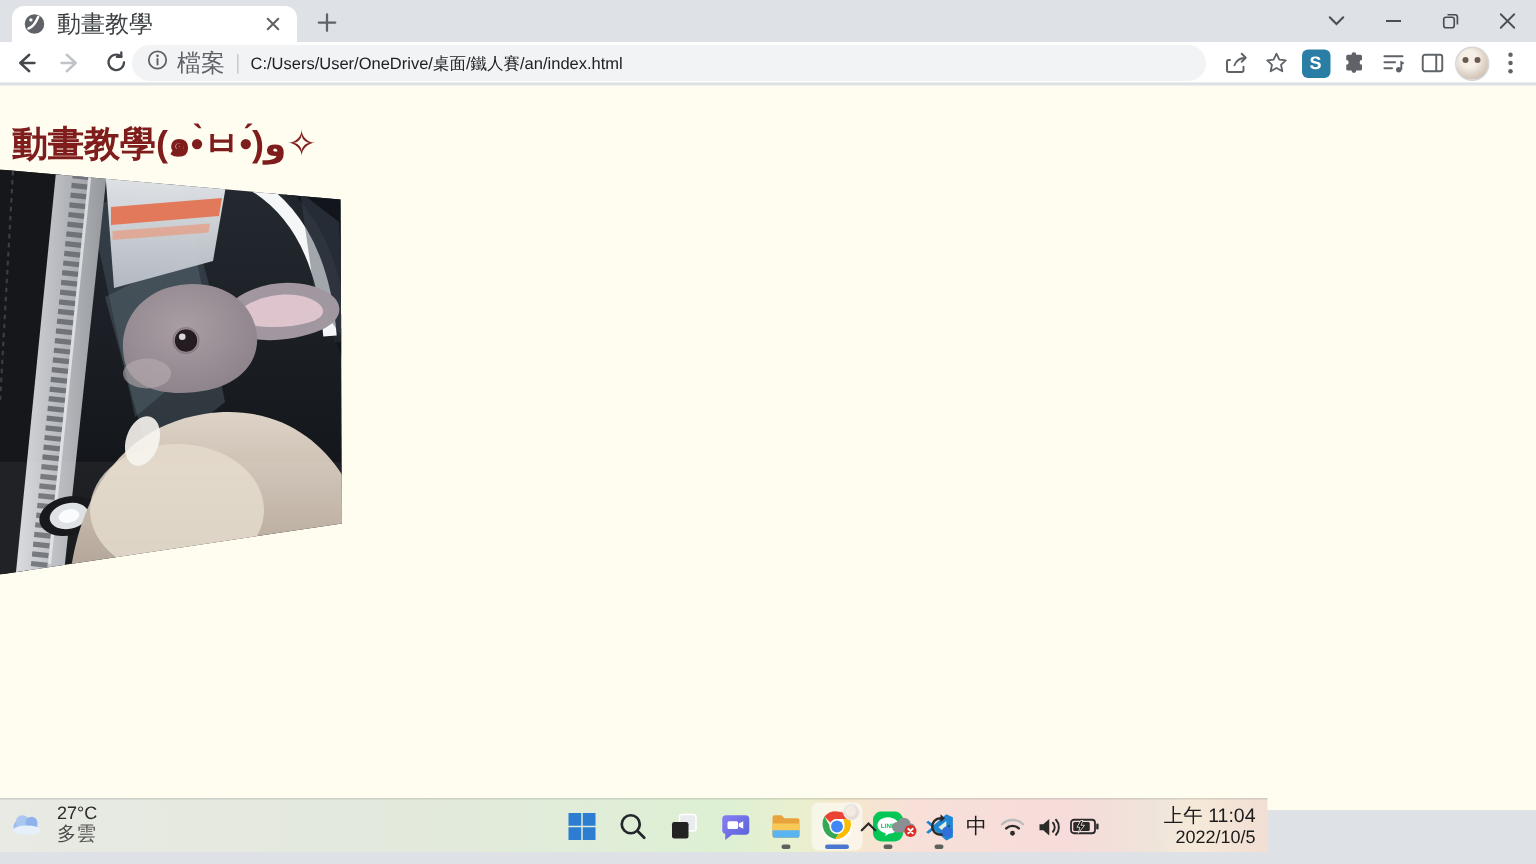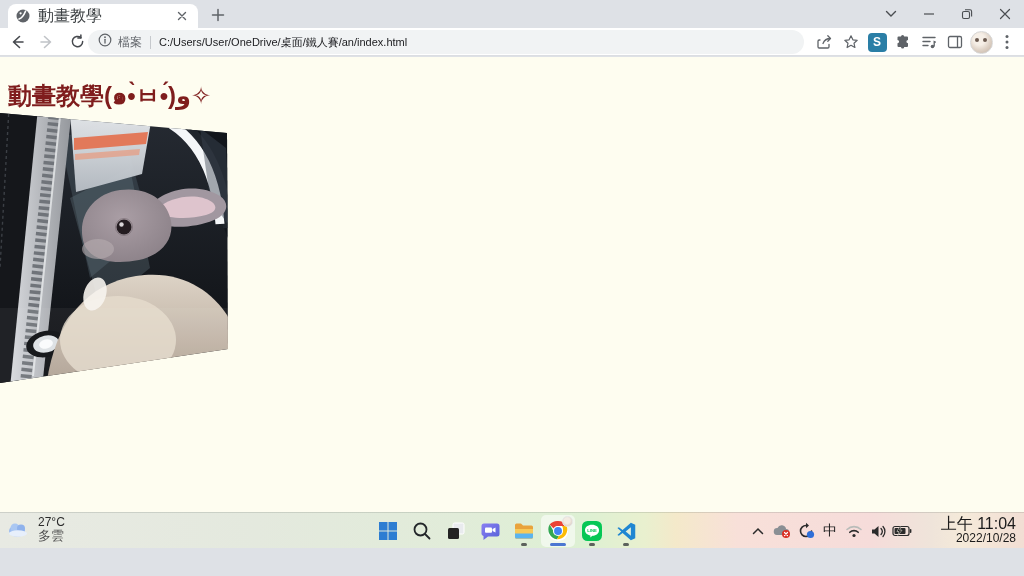--- a/index.html
+++ b/index.html
@@ -19,63 +19,63 @@
             display:flex; align-items:center; justify-content:center; }
   .win-controls { position:absolute; right:0; top:0; height:28px; display:flex; }
   .win-btn { width:38px; height:28px; display:flex; align-items:center; justify-content:center; }
 
   
   .toolbar { position:absolute; left:0; top:28px; width:1024px; height:28px; background:#fff;
              border-bottom:1px solid #dcdee2; display:flex; align-items:center; }
   .nav-btn { width:26px; height:26px; display:flex; align-items:center; justify-content:center; margin-left:4px; }
   .omnibox { position:absolute; left:88px; top:2px; width:716px; height:24px; background:#f1f3f4;
              border-radius:12px; display:flex; align-items:center; padding:0 10px; }
-  .omni-prefix { font-size:12px; color:#5f6368; margin-left:6px; white-space:nowrap; }
+  .omni-prefix { font-size:16px; color:#5f6368; margin-left:6px; white-space:nowrap; }
   .omni-sep { width:1px; height:13px; background:#c6c9cd; margin:0 8px; }
   .omni-url { font-size:11px; color:#202124; white-space:nowrap; overflow:hidden; }
   .tb-right { position:absolute; right:4px; top:0; height:28px; display:flex; align-items:center; }
   .tb-ic { width:26px; height:26px; display:flex; align-items:center; justify-content:center; }
   .ext-s { width:19px; height:19px; border-radius:4px; background:#2a7ea6; color:#fff; font-size:12px;
            font-weight:bold; display:flex; align-items:center; justify-content:center; }
   .avatar { width:23px; height:23px; border-radius:50%;
             background:radial-gradient(circle at 40% 35%, #f6efe7 0 30%, #ddd0c4 60%, #bfae9f 100%);
             position:relative; overflow:hidden; border:1px solid #d7d7d7; }
   .avatar:before { content:""; position:absolute; left:4px; top:6px; width:4px; height:4px;
                    border-radius:50%; background:#6b5a50; }
   .avatar:after  { content:""; position:absolute; right:5px; top:6px; width:4px; height:4px;
                    border-radius:50%; background:#6b5a50; }
 
   
   .page { position:absolute; left:0; top:57px; width:1024px; height:483px; background:#fefdf0; }
   .page h1 { position:absolute; left:8px; top:19px; font-size:24px; font-weight:700; color:#7f1d1d; }
   .photo-svg { position:absolute; left:0; top:51px; }
 
   
-  .taskbar { position:absolute; left:0; top:512px; width:1024px; height:36px;
+  .taskbar { position:absolute; left:0; top:532px; width:845px; height:36px;
     background:linear-gradient(90deg,#e8eae3 0%,#e4e9de 25%,#e1ecd9 45%,#ddf0d3 57%,
       #e9f0cf 63%,#f4e9ca 66%,#f8e0d9 72%,#f6dcda 85%,#efe4da 91%,#f5ead9 94%,#f2ded4 100%);
     border-top:1px solid rgba(110,120,110,.22);padding-left:19px; }
   .weather { position:absolute; left:6px; top:3px; display:flex; align-items:center; }
   .weather-txt { margin-left:6px; line-height:13px; }
   .weather-temp { font-size:12px; color:#2b2b2b; }
   .weather-cond { font-size:13px; color:#4f4f4f; }
   .tb-apps { position:absolute; left:371px; top:2px; display:flex; }
   .app { width:34px; height:32px; position:relative; display:flex; align-items:center; justify-content:center; }
   .app .dot { position:absolute; bottom:1px; left:50%; transform:translateX(-50%);
               width:6px; height:3px; border-radius:2px; background:#5c615c; }
   .app.active { background:rgba(255,255,255,.55); border-radius:5px; }
   .app.active .dot { width:16px; background:#4b77d1; }
   .chrome-badge { position:absolute; right:2px; top:1px; width:11px; height:11px; border-radius:50%;
             background:radial-gradient(circle at 45% 40%, #f3ece3 0 40%, #cfc0b2 100%);
             border:1px solid #e6e6e6; }
   .tray { position:absolute; right:110px; top:0; height:36px; display:flex; align-items:center; }
   .tray-ic { width:24px; height:24px; display:flex; align-items:center; justify-content:center; }
   .ime { font-size:14px; color:#1c1c1c; width:24px; text-align:center; }
   .clock { position:absolute; right:8px; top:4px; text-align:right; line-height:14px; }
-  .clock-time { font-size:16px; color:#1b1b1b; }
+  .clock-time { font-size:13px; color:#1b1b1b; }
   .clock-date { font-size:12px; color:#1b1b1b; }
 </style>
 </head>
 <body>
 
 <div class="screen">
 
   <div>
 
     <div class="tabstrip">
@@ -392,16 +392,16 @@
           <rect x="1" y="1.5" width="16" height="9" rx="2" fill="none" stroke="#2b2b2b" stroke-width="1.2"></rect>
           <rect x="2.5" y="3" width="11" height="6" rx="1" fill="#2b2b2b"></rect>
           <rect x="17.8" y="4" width="1.6" height="4" rx="0.8" fill="#2b2b2b"></rect>
           <path d="M7.5 2 L5 6.5 H7 L5.8 10.5 L10 5.2 H7.6 L9 2 Z" fill="#111" stroke="#e9e4da" stroke-width="0.6"></path>
         </svg>
       </div>
     </div>
 
     <div class="clock">
       <div class="clock-time">上午 11:04</div>
-      <div class="clock-date">2022/10/28</div>
+      <div class="clock-date">2022/10/5</div>
     </div>
   </div>
 </div>
 
 </body></html>

